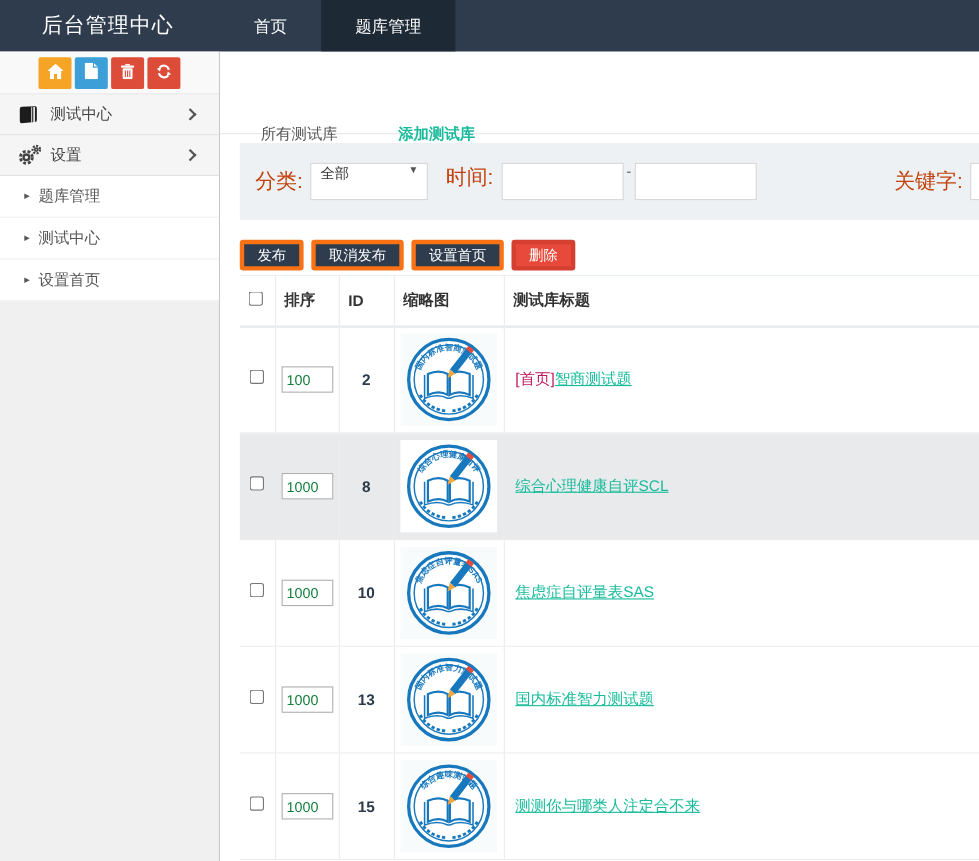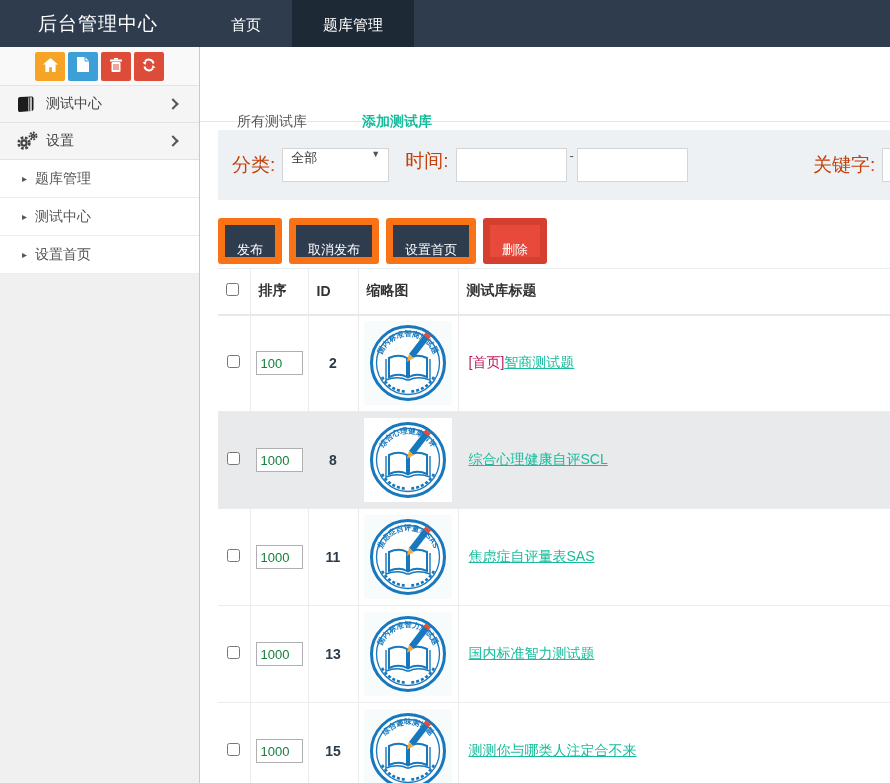--- a/index.html
+++ b/index.html
@@ -41,21 +41,21 @@
   .fselect .sel-arrow { font-size:9px; color:#555; }
   .ftext { height:34px; border:1px solid #d5d5d5; background:#fff; font-size:13px; padding:0 8px; color:#333; font-family:"Liberation Sans",sans-serif; }
   .ftext::placeholder { color:#b9c2c9; }
   .t-start,.t-end { width:111px; }
   .kw { width:180px; }
   .dash { margin:0 3px; color:#555; font-size:13px; }
   .g-time { margin-left:16px; display:flex; align-items:flex-start; }
   .g-kw { margin-left:125px; display:flex; align-items:center; }
 
   .action-bar { margin:18px 0 0 18px; display:flex; gap:7px; }
-  .abtn { height:28px; padding:16px 12px; font-size:13px; color:#fff; background:#2e3c4e; border:7px solid #f97316; border-radius:3px; cursor:pointer; font-family:"Liberation Sans",sans-serif; }
+  .abtn { height:28px; padding:0 12px; font-size:13px; color:#fff; background:#2e3c4e; border:4px solid #f97316; border-radius:3px; cursor:pointer; font-family:"Liberation Sans",sans-serif; }
   .abtn.danger { background:#e74a3b; border-color:#d43f30; }
 
   
   table.lib { margin:4px 0 0 18px; width:985px; border-collapse:collapse; table-layout:fixed; border-top:1px solid #e9eef0; }
   table.lib th, table.lib td { border-right:1px solid #ebebeb; vertical-align:middle; }
   table.lib th:last-child, table.lib td:last-child { border-right:none; }
   table.lib thead tr { height:46px; }
   table.lib thead th { font-size:14px; color:#333; text-align:left; padding-left:8px; border-bottom:2px solid #e4eaec; font-weight:bold; }
   table.lib tbody tr { height:97px; border-bottom:1px solid #ededed; }
   table.lib tbody tr.alt { background:#e8eaec; }
@@ -263,21 +263,21 @@
           </div>
             </td>
           <td class="titlec">
             <span class="prefix"></span><a class="title-link">综合心理健康自评SCL</a>
           </td>
         </tr>
 
         <tr>
           <td class="cbx"><input type="checkbox" style=""></td>
           <td class="sort"><input class="sort-input" type="text" value="1000" style=""></td>
-          <td class="idc">11</td>
+          <td class="idc">10</td>
           <td class="thumb">
               <div class="thumb-box">
             <svg width="80" height="80" viewBox="0 0 80 80">
               <circle cx="40" cy="40" r="36.5" fill="#fff" stroke="#1778be" stroke-width="3"></circle>
               <circle cx="40" cy="40" r="31.5" fill="none" stroke="#1778be" stroke-width="1.3"></circle>
               <defs>
                     <path id="arc2" d="M 13 46 A 27.5 27.5 0 1 1 67 46"></path>
                   </defs>
               <text font-size="7.5" fill="#1778be" font-weight="bold"><textPath href="#arc2" startOffset="50%" text-anchor="middle">焦虑症自评量表SAS</textPath></text>
               <path d="M18 36 L18 57 Q30 52.5 39 57 L41 57 Q50 52.5 62 57 L62 36" fill="none" stroke="#1778be" stroke-width="1.4"></path>

